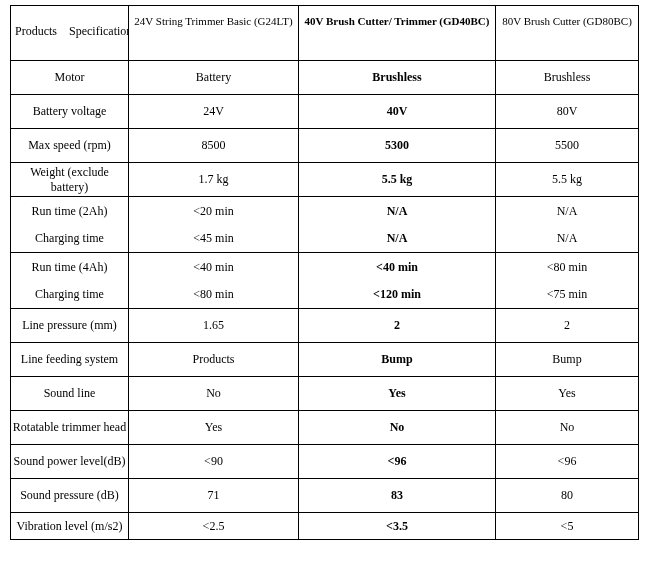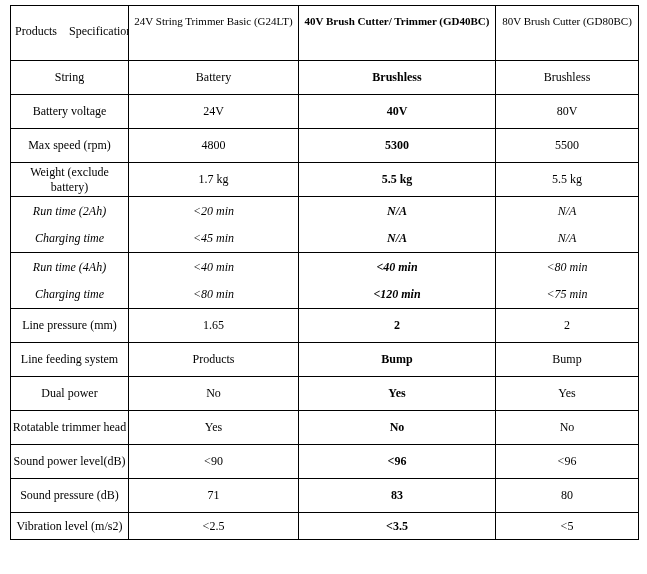--- a/index.html
+++ b/index.html
@@ -48,21 +48,21 @@
     height: 53px;
     box-sizing: border-box;
     padding: 7px 6px 10px 4px;
     align-items: center;
   }
   .corner-top { text-align: right; }
   .corner-bottom { text-align: left; margin-left: 12px; }
 
   
   tbody tr { height: 34px; }
-  tbody tr.dbl { height: 56px; font-style: italic; }
+  tbody tr.dbl { height: 56px; }
   tbody tr.short { height: 27px; }
   .half {
     height: 27px;
     display: flex;
     align-items: center;
     justify-content: center;
   }
 </style>
 </head>
 <body>
@@ -82,34 +82,34 @@
           <span class="corner-bottom">Specification</span>
         </div>
       </td>
       <td class="prod">24V String Trimmer Basic (G24LT)</td>
       <td class="prod">40V Brush Cutter/ Trimmer (GD40BC)</td>
       <td class="prod">80V Brush Cutter (GD80BC)</td>
     </tr>
   </thead>
   <tbody>
     <tr>
-      <td>String</td>
+      <td>Motor</td>
       <td>Battery</td>
       <td>Brushless</td>
       <td>Brushless</td>
     </tr>
     <tr>
       <td>Battery voltage</td>
       <td>24V</td>
       <td>40V</td>
       <td>80V</td>
     </tr>
     <tr>
       <td>Max speed (rpm)</td>
-      <td>4800</td>
+      <td>8500</td>
       <td>5300</td>
       <td>5500</td>
     </tr>
     <tr>
       <td>Weight (exclude battery)</td>
       <td>1.7 kg</td>
       <td>5.5 kg</td>
       <td>5.5 kg</td>
     </tr>
     <tr class="dbl">
@@ -154,21 +154,21 @@
       <td>2</td>
       <td>2</td>
     </tr>
     <tr>
       <td>Line feeding system</td>
       <td>Products</td>
       <td>Bump</td>
       <td>Bump</td>
     </tr>
     <tr>
-      <td>Dual power</td>
+      <td>Sound line</td>
       <td>No</td>
       <td>Yes</td>
       <td>Yes</td>
     </tr>
     <tr>
       <td>Rotatable trimmer head</td>
       <td>Yes</td>
       <td>No</td>
       <td>No</td>
     </tr>

